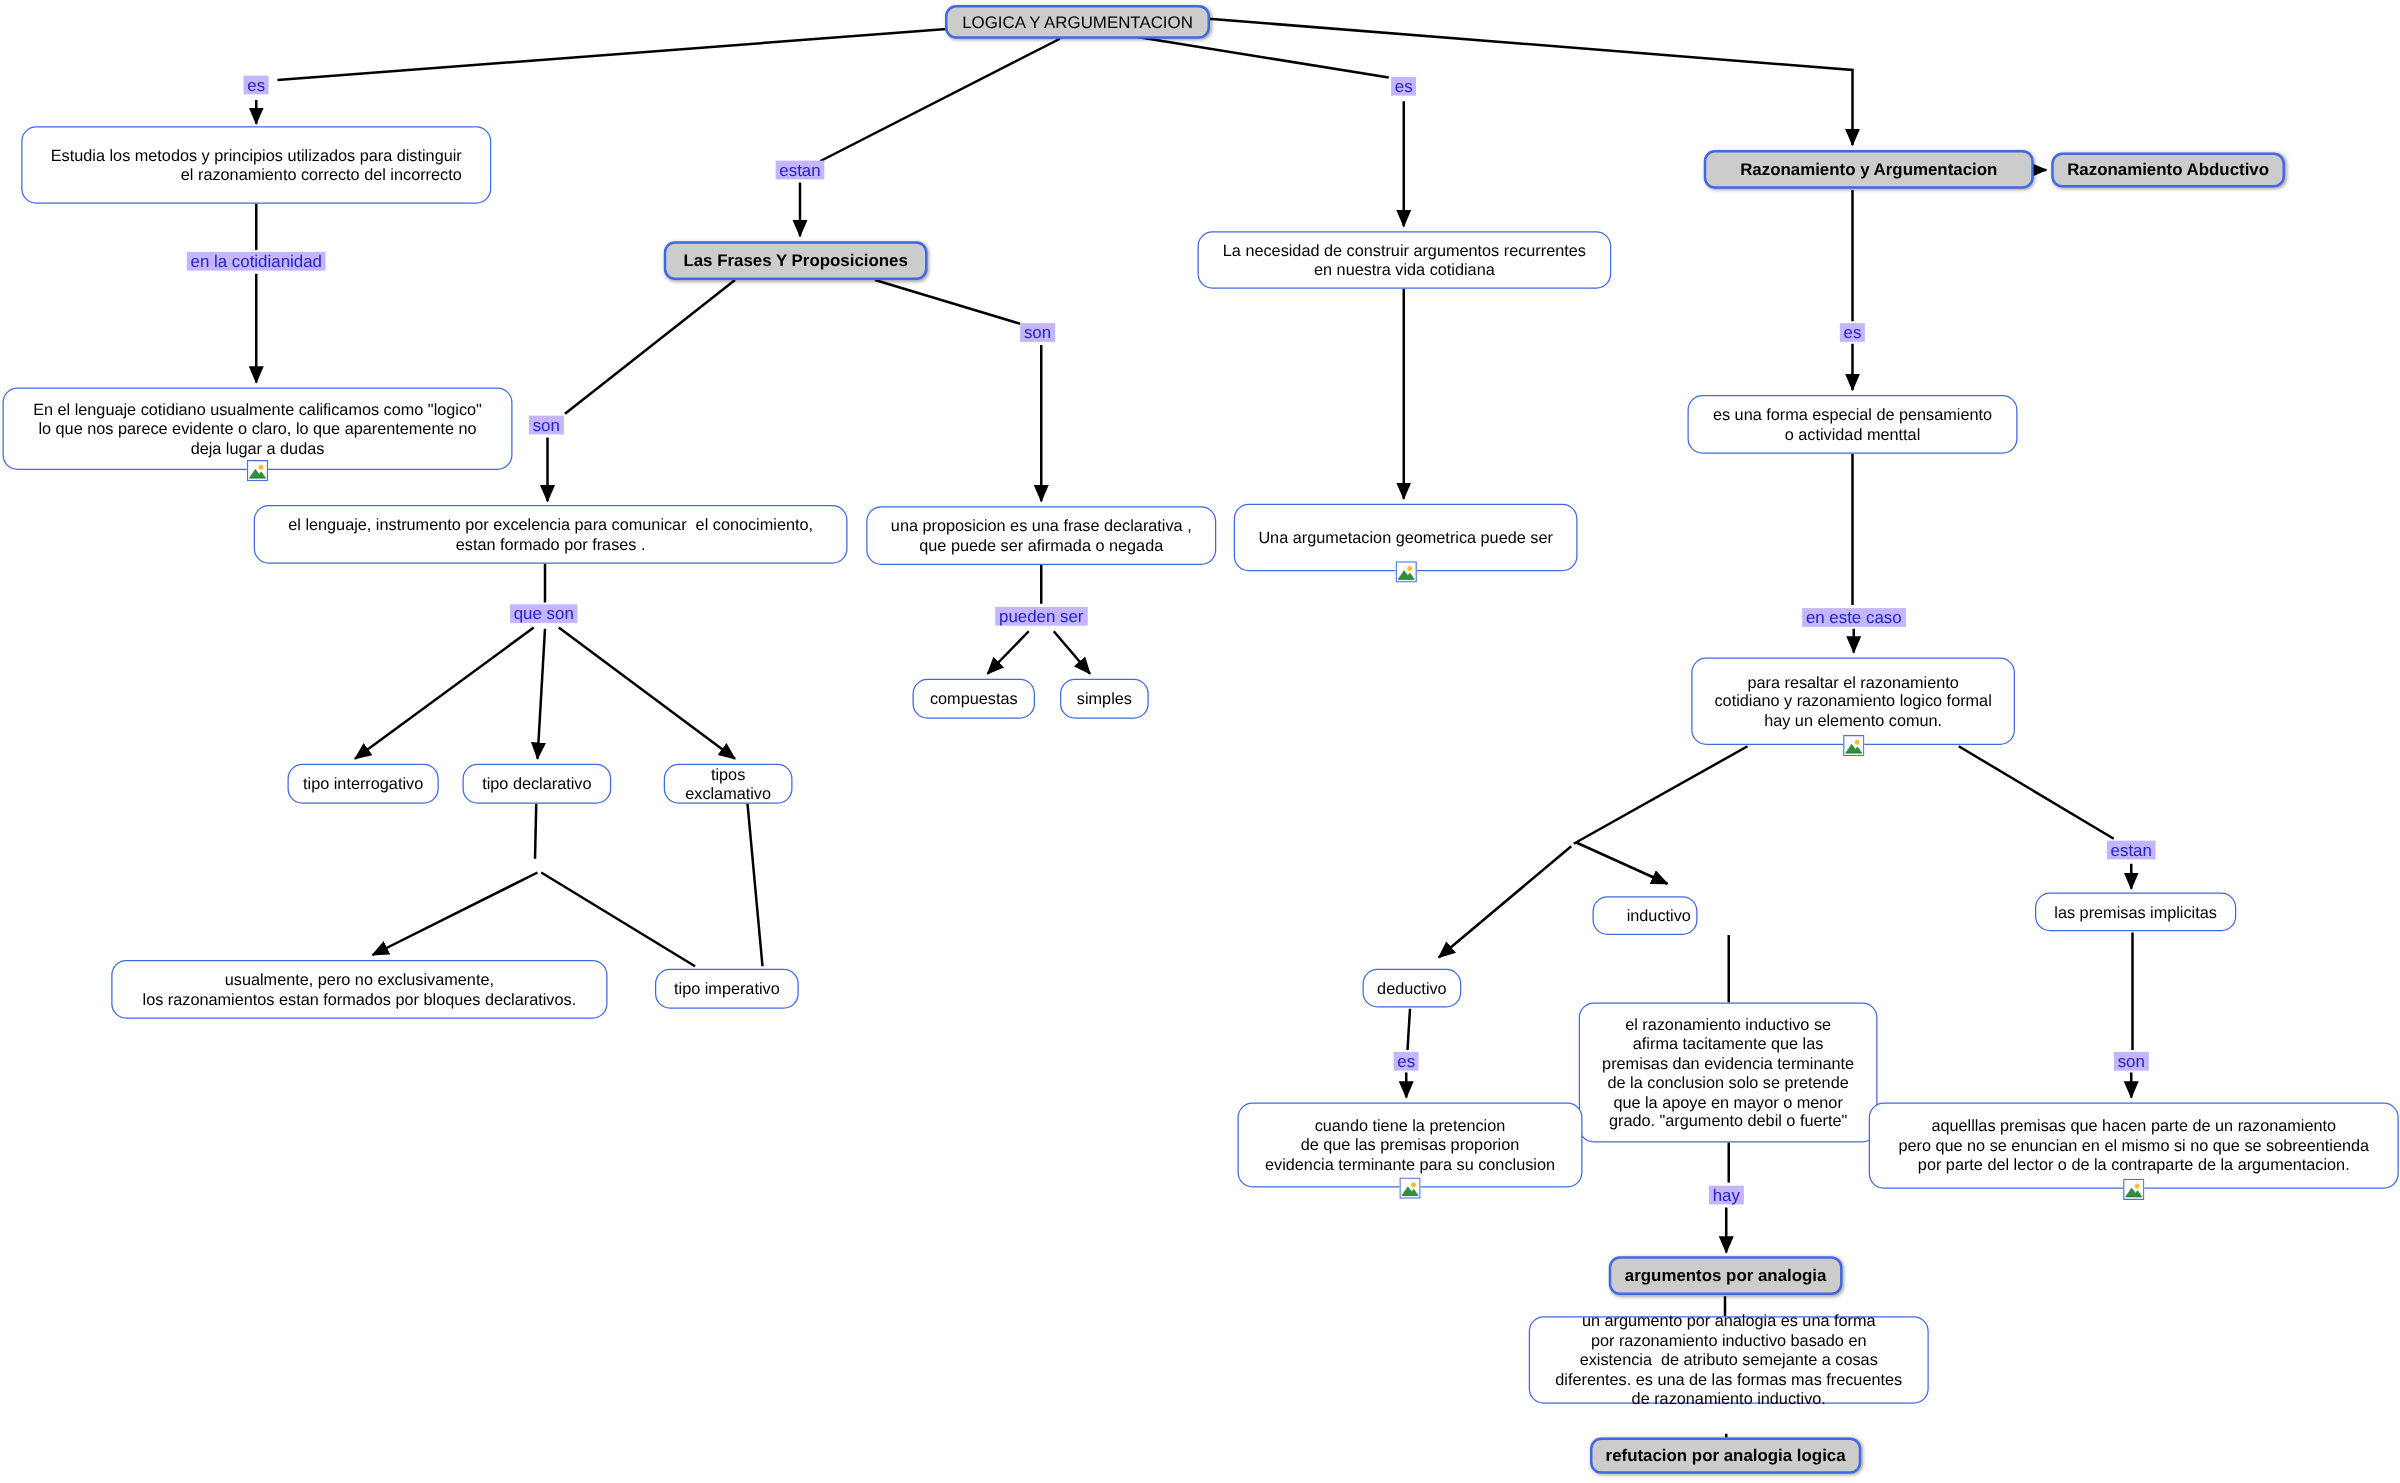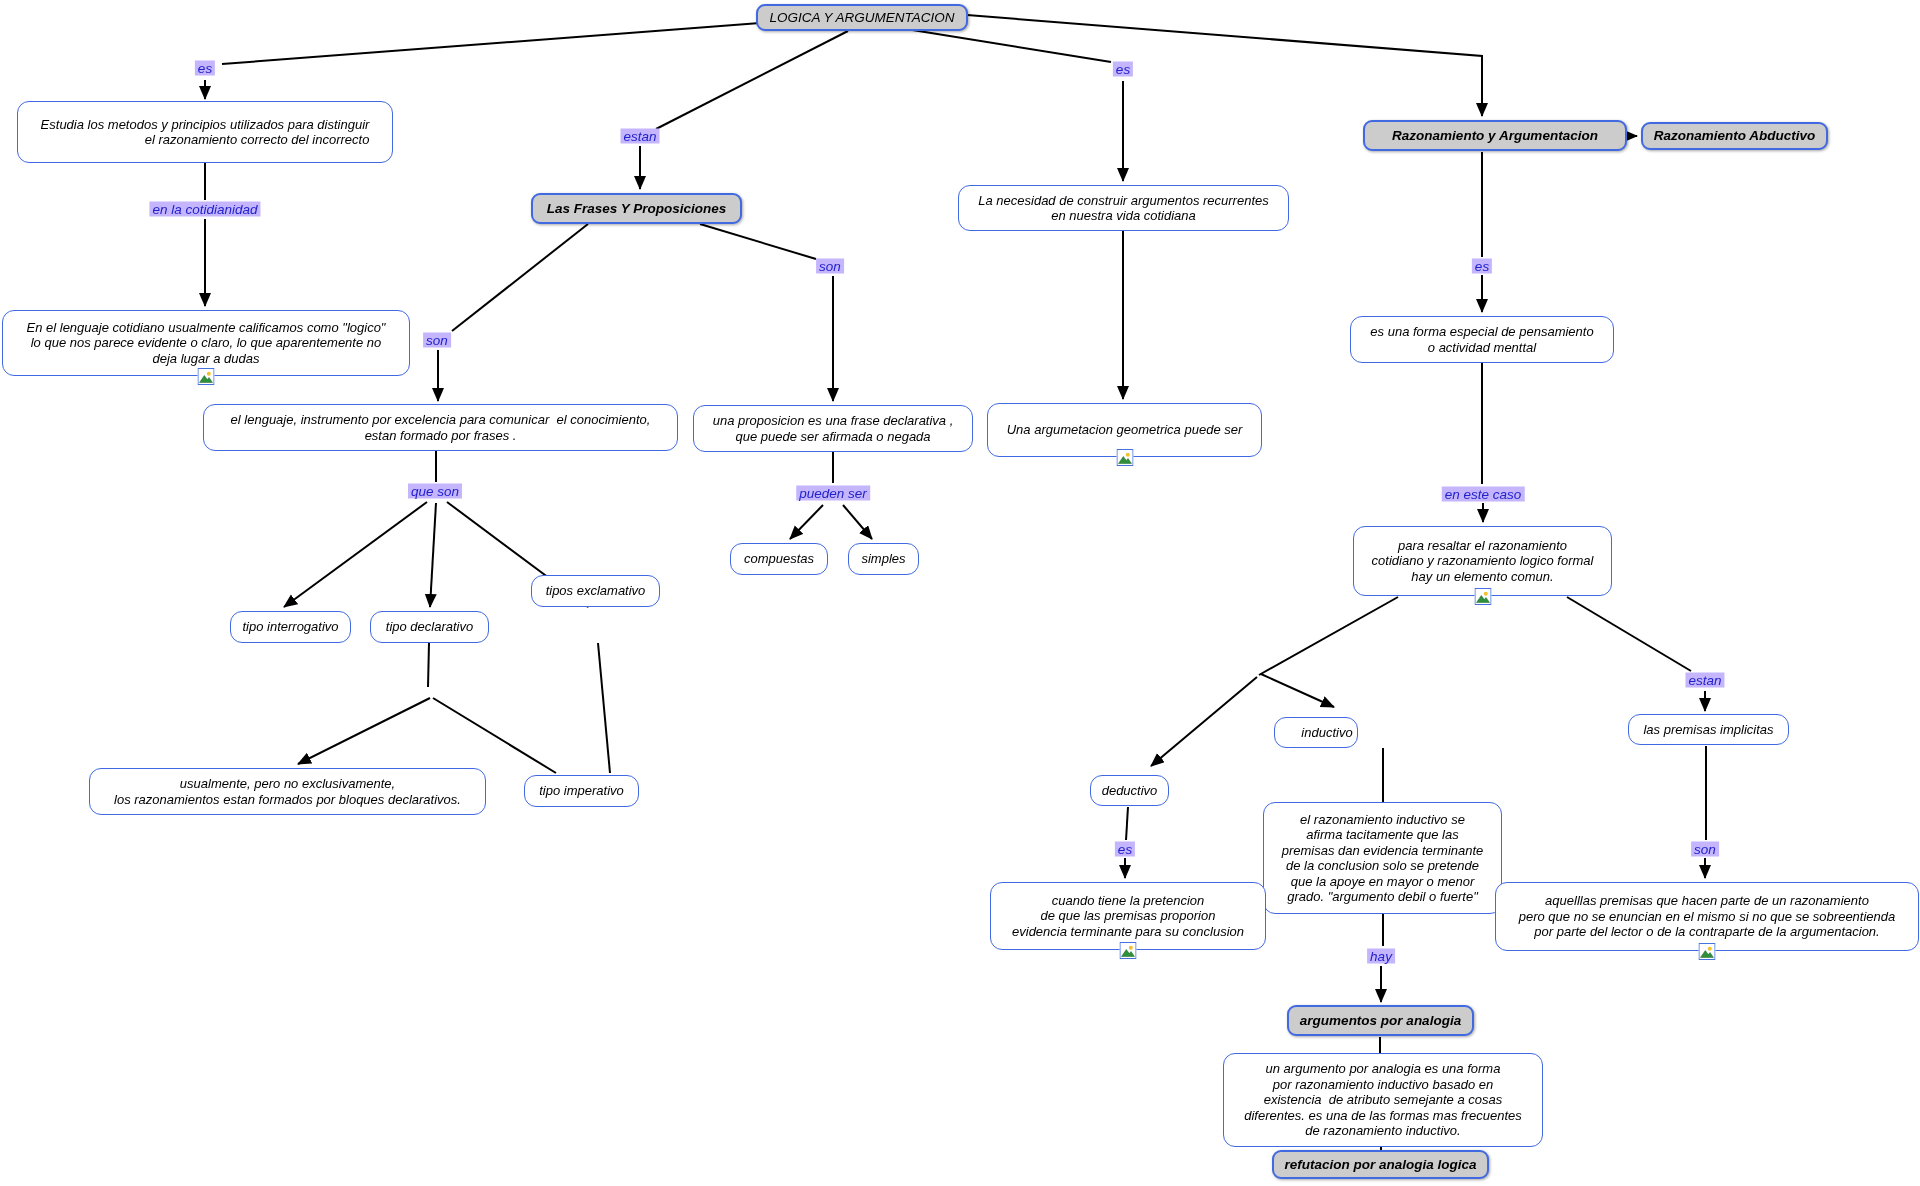--- a/index.html
+++ b/index.html
@@ -1,18 +1,18 @@
 <!DOCTYPE html>
 <html style="--border: #4169e1; --topicbg: #cccccc; --label: #2222cc;"><head>
 <meta charset="utf-8">
 <style>
   html,body { margin:0; padding:0; background:#ffffff; }
   .canvas {
     position:relative; width:1920px; height:1186px;
-    font-family:"Liberation Sans", sans-serif; overflow:hidden; background:#fff;font-style:italic;
+    font-family:"Liberation Sans", sans-serif; overflow:hidden; background:#fff;
   }
   svg.connectors { position:absolute; left:0; top:0; width:1920px; height:1186px; }
   .node {
     position:absolute; display:flex; align-items:center; justify-content:center;
     text-align:center; font-size:13px; line-height:15.5px; color:#000;
     box-sizing:border-box; padding:2px 6px;
   }
   .node.concept { background:#ffffff; border:1.6px solid var(--border); border-radius:12px; }
   .node.topic {
     background:var(--topicbg); border:2.8px solid var(--border); border-radius:9px;
@@ -121,21 +121,21 @@
       </div>
       <div class="node concept" style="left: 848px; top: 543px; width: 71px; height: 32px;">
         <span class="node-text">simples</span>
       </div>
       <div class="node concept" style="left: 230px; top: 611px; width: 121px; height: 32px;">
         <span class="node-text">tipo interrogativo</span>
       </div>
       <div class="node concept" style="left: 370px; top: 611px; width: 119px; height: 32px;">
         <span class="node-text">tipo declarativo</span>
       </div>
-      <div class="node concept" style="left: 531px; top: 575px; width: 129px; height: 32px;">
+      <div class="node concept" style="left: 531px; top: 611px; width: 103px; height: 32px;">
         <span class="node-text">tipos exclamativo</span>
       </div>
       <div class="node concept" style="left: 89px; top: 768px; width: 397px; height: 47px;">
         <span class="node-text">usualmente, pero no exclusivamente,
 los razonamientos estan formados por bloques declarativos.</span>
       </div>
       <div class="node concept" style="left: 524px; top: 775px; width: 115px; height: 32px;">
         <span class="node-text">tipo imperativo</span>
       </div>
       <div class="node concept" style="left: 958px; top: 185px; width: 331px; height: 46px;">
@@ -203,21 +203,21 @@
 por parte del lector o de la contraparte de la argumentacion.</span>
         <svg class="res-icon" width="17" height="17" viewBox="0 0 17 17">
           <rect x="0.5" y="0.5" width="16" height="16" fill="#ffffff" stroke="#4672e0"></rect>
           <circle cx="11.3" cy="5.7" r="2" fill="#f2c12e"></circle>
           <path d="M2 14.5 L6.8 7.5 L9.8 11.5 L11.5 9.5 L15 14.5 Z" fill="#2f8f3b" stroke="#1c6b2a" stroke-width="0.5"></path>
         </svg>
       </div>
       <div class="node topic bold" style="left: 1287px; top: 1005px; width: 187px; height: 31px;">
         <span class="node-text">argumentos por analogia</span>
       </div>
-      <div class="node concept" style="left: 1223px; top: 1053px; width: 320px; height: 94px;">
+      <div class="node concept" style="left: 1223px; top: 1053px; width: 320px; height: 70px;">
         <span class="node-text">un argumento por analogia es una forma
 por razonamiento inductivo basado en
 existencia  de atributo semejante a cosas
 diferentes. es una de las formas mas frecuentes
 de razonamiento inductivo.</span>
       </div>
       <div class="node topic bold" style="left: 1272px; top: 1150px; width: 217px; height: 29px;">
         <span class="node-text">refutacion por analogia logica</span>
       </div>
     </div>

